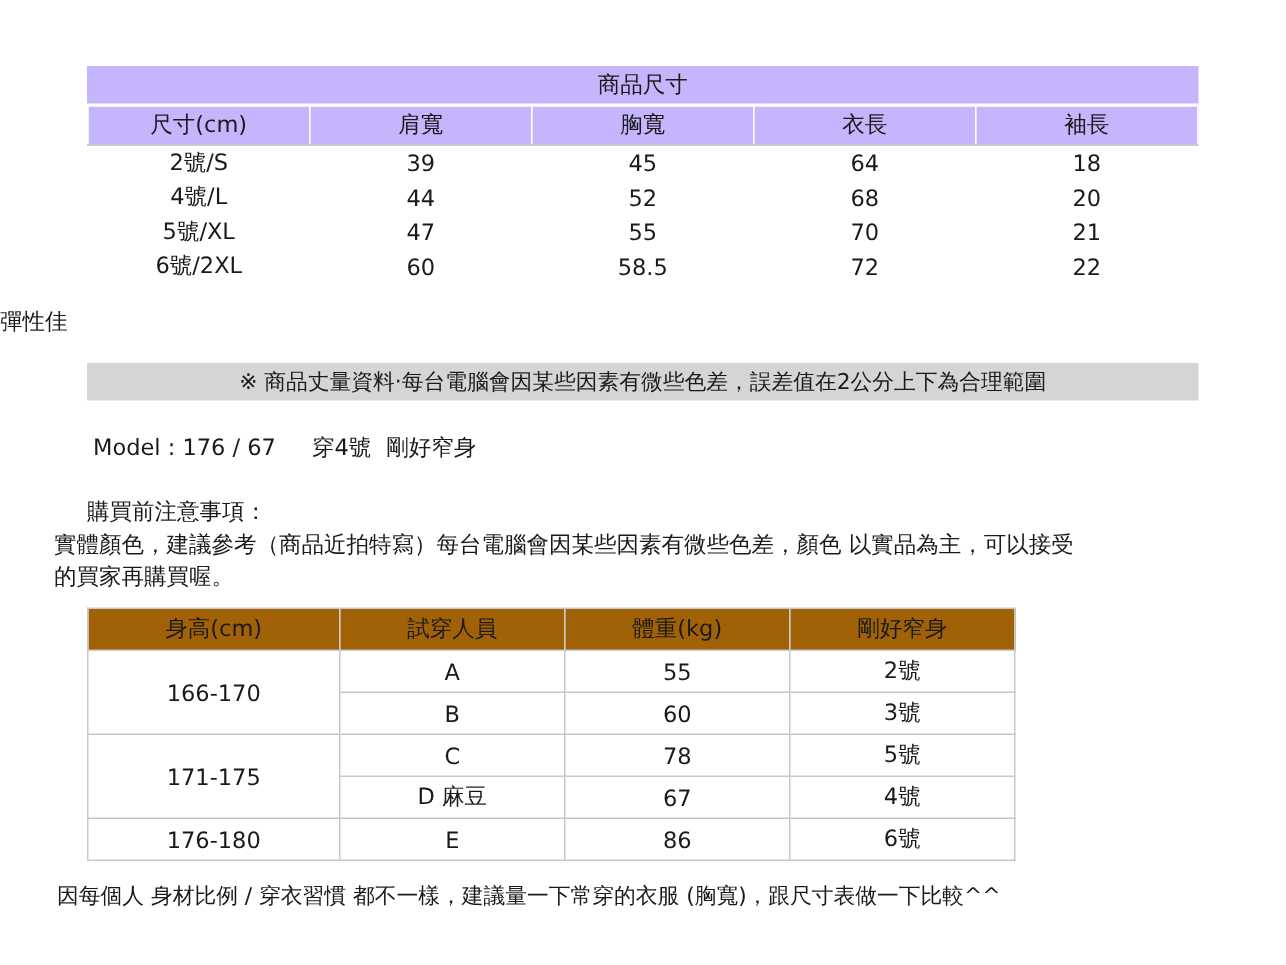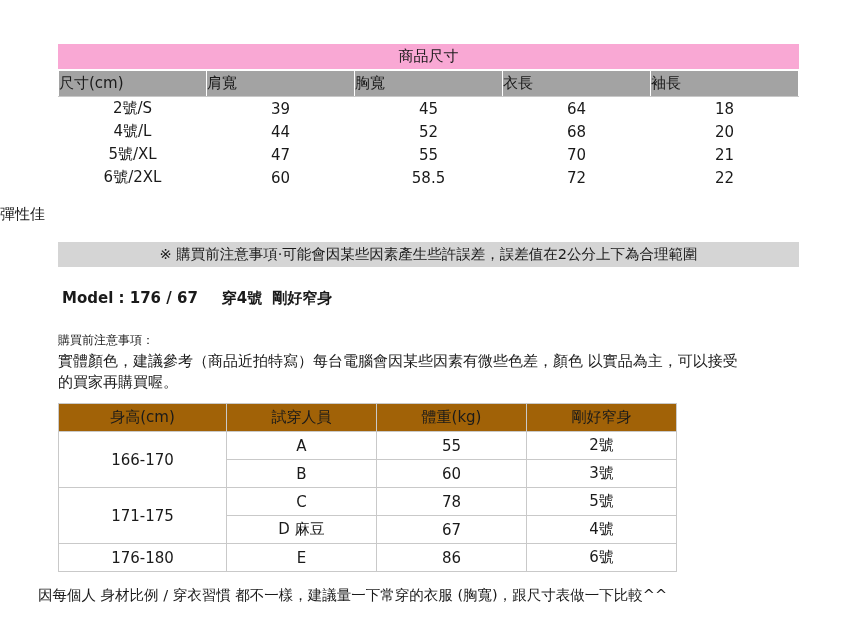--- a/index.html
+++ b/index.html
@@ -18,40 +18,40 @@
   .page {
     position: relative;
     width: 857px;
     height: 643px;
     box-sizing: border-box;
     padding: 0;
   }
 
   
   .size-title {
-    background: #f9a8d4;
+    background: #c4b5fd;
     text-align: center;
     font-size: 15px;
     line-height: 21px;
     padding: 2px 0;
     margin: 44px 58px 0 58px;
     border-bottom: 1px solid #ffffff;
   }
   table.size-table {
     width: calc(100% - 116px);
     margin: 0 58px;
     border-collapse: collapse;
     table-layout: fixed;
   }
   table.size-table th {
-    background: #a3a3a3;
+    background: #c4b5fd;
     font-weight: normal;
     font-size: 15px;
     padding: 3px 0;
-    text-align: left;
+    text-align: center;
     border: 1px solid #ffffff;
     border-bottom: 1px solid #c8c8c8;
   }
   table.size-table td {
     text-align: center;
     font-size: 15px;
     padding: 2px 0;
     border: none;
   }
   table.size-table td.rowhead {
@@ -67,31 +67,30 @@
     background: #d5d5d5;
     text-align: center;
     font-size: 14.5px;
     padding: 3px 0;
     margin: 18px 58px 0 58px;
   }
 
   .model-line {
     margin: 22px 0 0 62px;
     font-size: 15px;
-    font-weight: bold;
   }
   .model-line .gap1 { display:inline-block; width: 24px; }
   .model-line .gap2 { display:inline-block; width: 10px; }
 
   .buy-note-title {
     margin: 24px 0 0 58px;
-    font-size: 12px;
+    font-size: 15px;
   }
   .buy-note-body {
-    margin: 2px 58px 0 58px;
+    margin: 2px 58px 0 36px;
     font-size: 15px;
     line-height: 21px;
   }
 
   
   table.fit-table {
     margin: 10px 0 0 58px;
     border-collapse: collapse;
     table-layout: fixed;
     width: 618px;
@@ -159,21 +158,21 @@
         <td>60</td>
         <td>58.5</td>
         <td>72</td>
         <td>22</td>
       </tr>
     </tbody>
   </table>
 
   <div class="elastic">彈性佳</div>
 
-  <div class="notice-bar">※ 購買前注意事項‧可能會因某些因素產生些許誤差，誤差值在2公分上下為合理範圍</div>
+  <div class="notice-bar">※ 商品丈量資料‧每台電腦會因某些因素有微些色差，誤差值在2公分上下為合理範圍</div>
 
   <div class="model-line">
     <span>Model : 176 / 67</span><span class="gap1"></span><span>穿4號</span><span class="gap2"></span><span>剛好窄身</span>
   </div>
 
   <div class="buy-note-title">購買前注意事項：</div>
   <div class="buy-note-body">
     <div>實體顏色，建議參考（商品近拍特寫）每台電腦會因某些因素有微些色差，顏色 以實品為主，可以接受</div>
     <div>的買家再購買喔。</div>
   </div>

